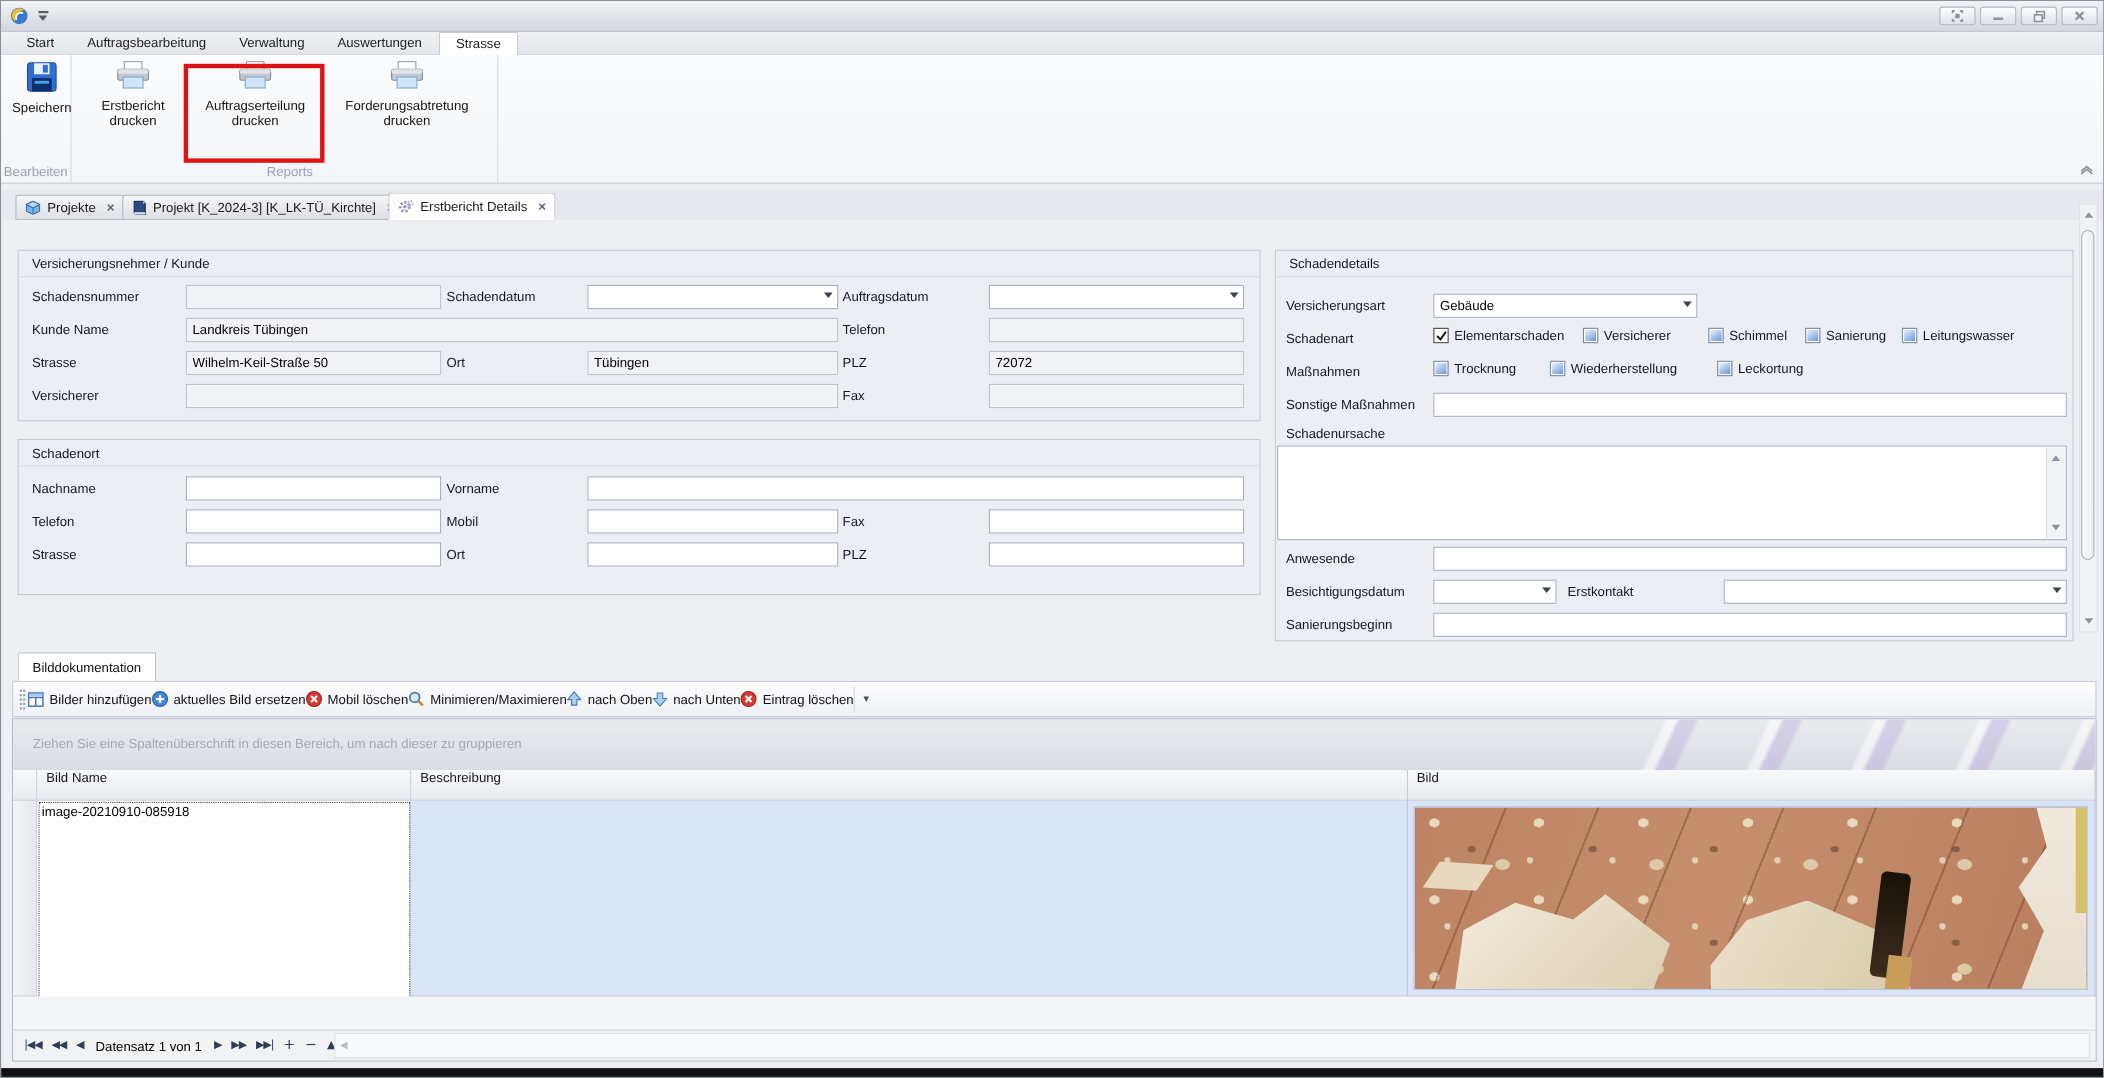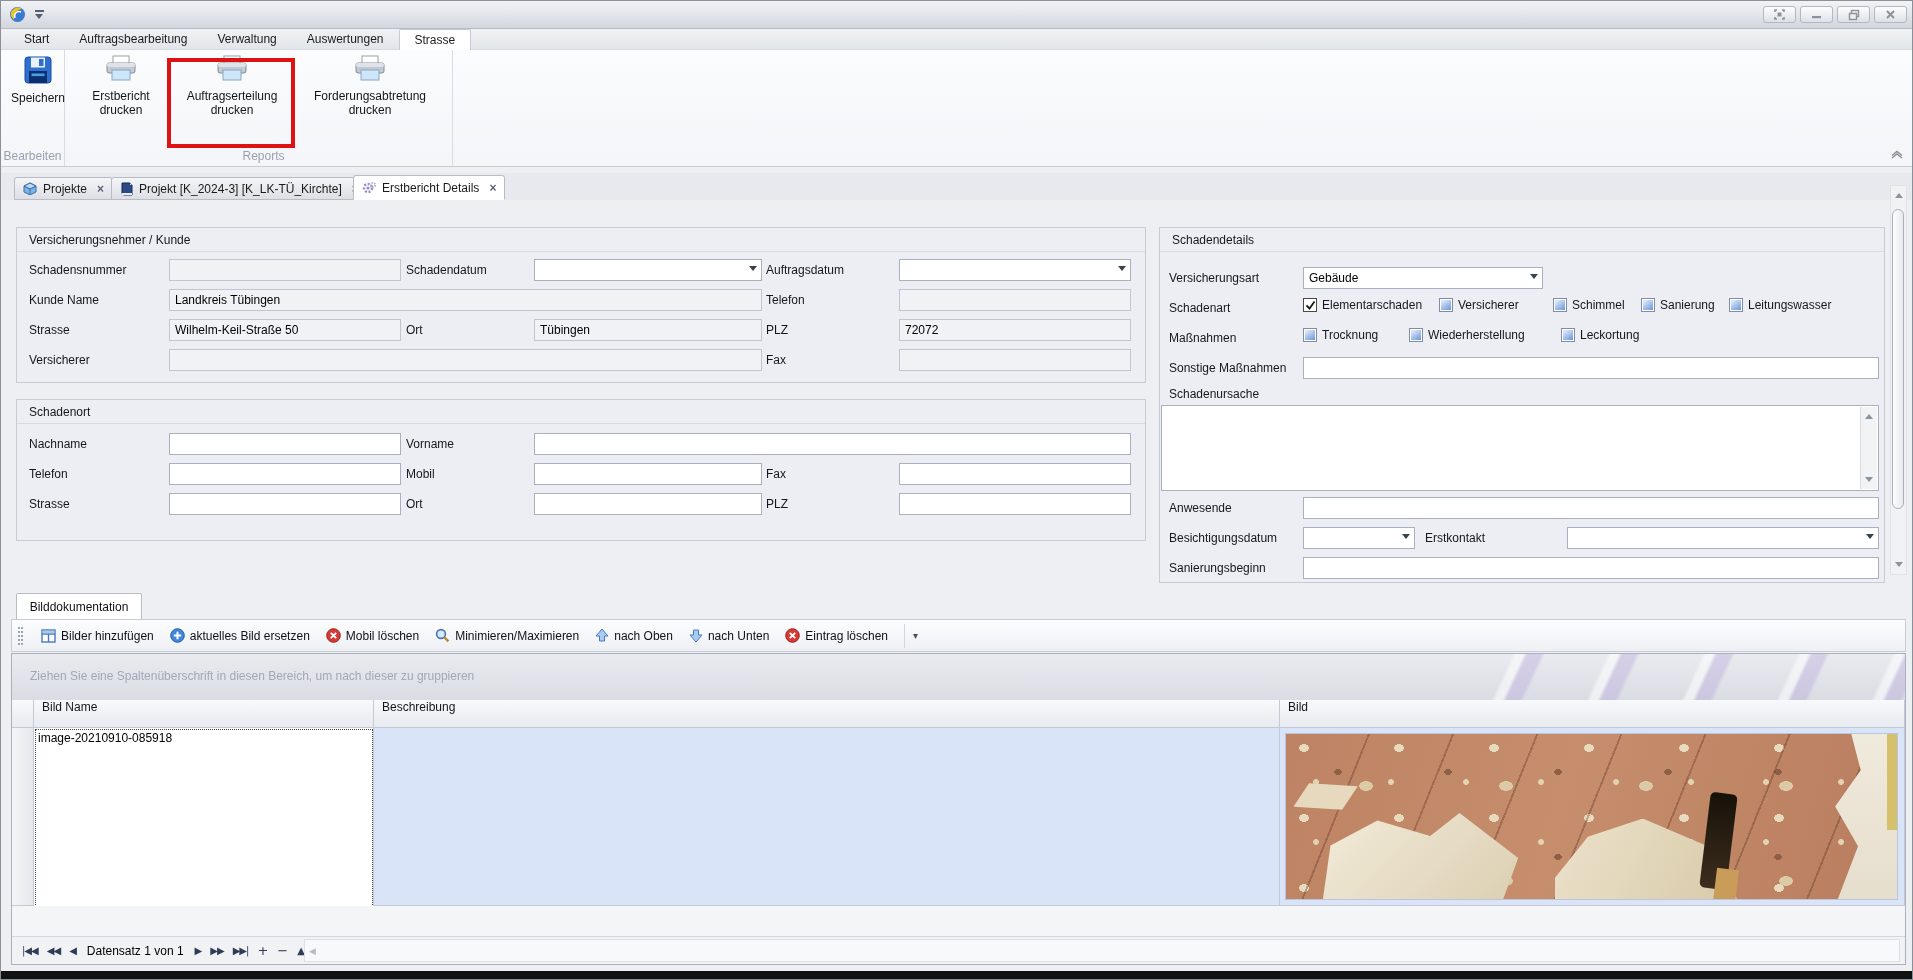--- a/index.html
+++ b/index.html
@@ -53,21 +53,21 @@
   .cb svg{display:block}
   .cb-lbl{font-size:12px;color:#16161e;white-space:nowrap}
   
   .tarea{position:absolute;background:#fff;border:1px solid #a9b1c1}
   .tarea .sb{position:absolute;right:1px;top:1px;bottom:1px;width:17px;background:#f2f3f5;border-left:1px solid #d8dbe2;display:flex;flex-direction:column;justify-content:space-between;align-items:center;padding:3px 0}
   
   .vscroll{position:absolute;width:17px;background:#f1f2f4;border:1px solid #dfe2e7;display:flex;flex-direction:column;align-items:center;justify-content:space-between;padding:3px 0}
   .vthumb{position:absolute;left:2px;width:12px;border:1px solid #aab0ba;border-radius:7px;background:linear-gradient(90deg,#fdfdfe,#e8eaee)}
   
   .bd-tab{position:absolute;background:#fff;border:1px solid #b7bcc6;border-bottom:none;border-radius:2px 2px 0 0;display:flex;align-items:center;justify-content:center;font-size:12px}
-  .toolbar{position:absolute;background:linear-gradient(#fdfdfe,#eef0f4);border:1px solid #c7cbd6;display:flex;align-items:center;padding-left:6px;gap:16px}
+  .toolbar{position:absolute;background:linear-gradient(#fdfdfe,#eef0f4);border:1px solid #c7cbd6;display:flex;align-items:center;padding-left:6px;gap:0}
   .titem{display:flex;align-items:center;gap:5px;font-size:12px;color:#101018}
   .grip{width:5px;height:18px;border-left:2px dotted #9aa4b6;border-right:2px dotted #9aa4b6;margin-right:2px}
   .tb-more{display:flex;align-items:center;justify-content:center;width:22px;height:24px;border-left:1px solid #d2d6de;color:#4a5260;font-size:10px}
   .grid{position:absolute;border:1px solid #a9b0bf;background:#f6f7f9}
   .groupby{position:absolute;left:0;top:0;width:100%;height:46px;background:linear-gradient(#e9ebef,#d9dce3);overflow:hidden}
   .groupby-hint{position:absolute;left:18px;top:15px;color:#a2a8b4;font-size:12px}
   .swirl{position:absolute;right:0;top:0;width:430px;height:100%;background:
      repeating-linear-gradient(115deg,transparent 0 34px,rgba(255,255,255,.55) 38px 44px,rgba(182,164,218,.38) 48px 60px,transparent 64px 86px)}
   .ghead{position:absolute;height:28px;background:linear-gradient(#f8f9fb,#e7eaef);border-right:1px solid #c5c9d3;border-bottom:1px solid #c5c9d3;display:flex;padding:0 8px;font-size:12px;color:#15151d}
   .gcell{position:absolute;border-right:1px solid #c5c9d3;border-bottom:1px solid #c5c9d3}

